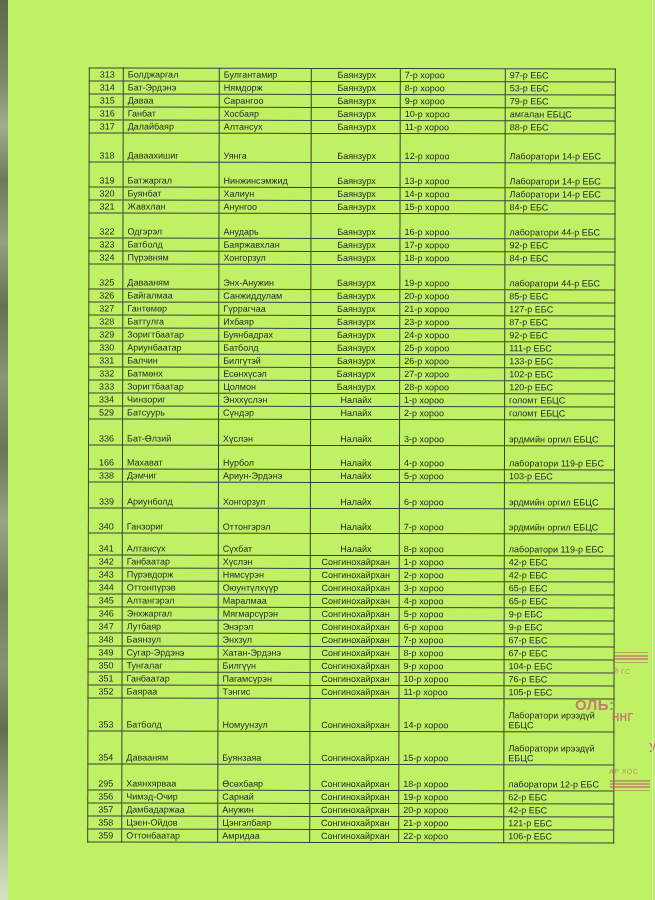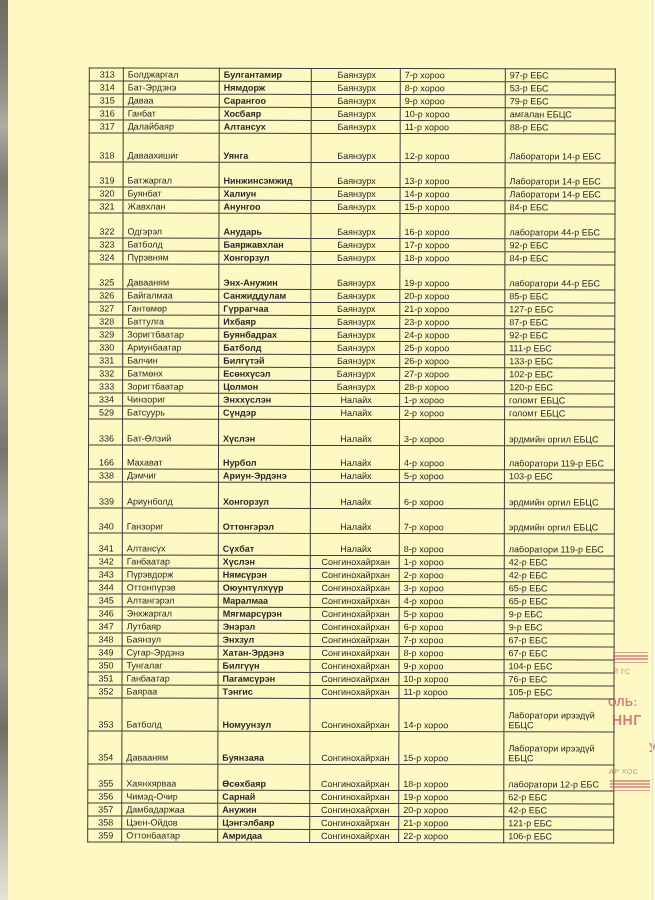--- a/index.html
+++ b/index.html
@@ -1,21 +1,21 @@
 <!DOCTYPE html>
 <html><head>
 <meta charset="utf-8">
 <style>
   html,body{margin:0;padding:0;}
   body{
     width:655px;height:900px;overflow:hidden;position:relative;
     background:#fcfcfb;
     font-family:"Liberation Sans","DejaVu Sans",sans-serif;
   }
-  .page{position:absolute;inset:0;background:#fef9c3;}
+  .page{position:absolute;inset:0;background:#bef264;}
   
   .scan-edge{
     position:absolute;left:0;top:0;width:8px;height:900px;
     background:linear-gradient(180deg,
       #474747 0%, #555 4%, #6e6e6e 9%, #9a9a9a 14%, #5a5a5a 20%,
       #8a8a8a 27%, #4f4f4f 34%, #7d7d7d 42%, #565656 50%, #909090 58%,
       #5f5f5f 66%, #7a7a7a 74%, #4c4c4c 81%, #868686 88%, #b5b5b5 94%, #dedede 100%);
     opacity:.8;
   }
   .page-edge-line{
@@ -29,21 +29,21 @@
   table.roster td{
     border:1px solid #3d3d3d;
     font-size:9px;line-height:10px;color:#272727;
     vertical-align:bottom;
     padding:1px 2px 1px 4px;
     overflow:hidden;
   }
   table.roster tr{height:13px;}
   td.c-no{width:27px;text-align:center;padding-left:1px;padding-right:1px;white-space:nowrap;}
   td.c-name{width:89px;white-space:nowrap;}
-  td.c-father{width:85px;white-space:nowrap;font-weight:bold;}
+  td.c-father{width:85px;white-space:nowrap;}
   td.c-district{width:82px;white-space:nowrap;text-align:center;}
   td.c-khoroo{width:98px;white-space:nowrap;border-radius:6px;}
   td.c-school{width:103px;}
   
   .stamp-frag{
     position:absolute;color:#c95f6a;opacity:.8;
     filter:blur(.35px);
     font-family:"Liberation Sans",sans-serif;
     letter-spacing:.5px;white-space:nowrap;
   }
@@ -391,21 +391,21 @@
         </tr>
         <tr style="height: 33px;">
           <td class="c-no">354</td>
           <td class="c-name">Давааням</td>
           <td class="c-father">Буянзаяа</td>
           <td class="c-district">Сонгинохайрхан</td>
           <td class="c-khoroo">15-р хороо</td>
           <td class="c-school">Лаборатори ирээдүй ЕБЦС</td>
         </tr>
         <tr style="height: 26px;">
-          <td class="c-no">355</td>
+          <td class="c-no">295</td>
           <td class="c-name">Хаянхярваа</td>
           <td class="c-father">Өсөхбаяр</td>
           <td class="c-district">Сонгинохайрхан</td>
           <td class="c-khoroo">18-р хороо</td>
           <td class="c-school">лаборатори 12-р ЕБС</td>
         </tr>
         <tr>
           <td class="c-no">356</td>
           <td class="c-name">Чимэд-Очир</td>
           <td class="c-father">Сарнай</td>
@@ -435,20 +435,20 @@
           <td class="c-father">Амридаа</td>
           <td class="c-district">Сонгинохайрхан</td>
           <td class="c-khoroo">22-р хороо</td>
           <td class="c-school">106-р ЕБС</td>
         </tr>
       </tbody>
   </table>
   <div id="stamp-layer">
       <div class="stamp-block" style="top: 652px; left: 613px; width: 35px; height: 13px;"></div>
       <div class="stamp-frag" style="top: 668px; left: 613px; font-size: 7px; color: rgb(201, 95, 106);">Й ГС</div>
-      <div class="stamp-frag" style="top: 696px; left: 608px; font-size: 11px; font-weight: bold; color: rgb(201, 95, 106);">ОЛЬ:</div>
-      <div class="stamp-frag" style="top: 712px; left: 612px; font-size: 14px; font-weight: bold; color: rgb(201, 95, 106);">ННГ</div>
+      <div class="stamp-frag" style="top: 696px; left: 575px; font-size: 15px; font-weight: bold; color: rgb(201, 95, 106);">ОЛЬ:</div>
+      <div class="stamp-frag" style="top: 712px; left: 612px; font-size: 10px; font-weight: bold; color: rgb(201, 95, 106);">ННГ</div>
       <div class="stamp-frag" style="top: 741px; left: 649px; font-size: 12px; font-weight: bold; color: rgb(201, 95, 106);">УГ</div>
       <div class="stamp-frag" style="top: 768px; left: 609px; font-size: 7px; color: rgb(201, 95, 106);">АР ХОС</div>
       <div class="stamp-block" style="top: 780px; left: 610px; width: 40px; height: 12px;"></div>
     </div>
   <div class="page-edge-line"></div>
 </div>
 
 </body></html>

